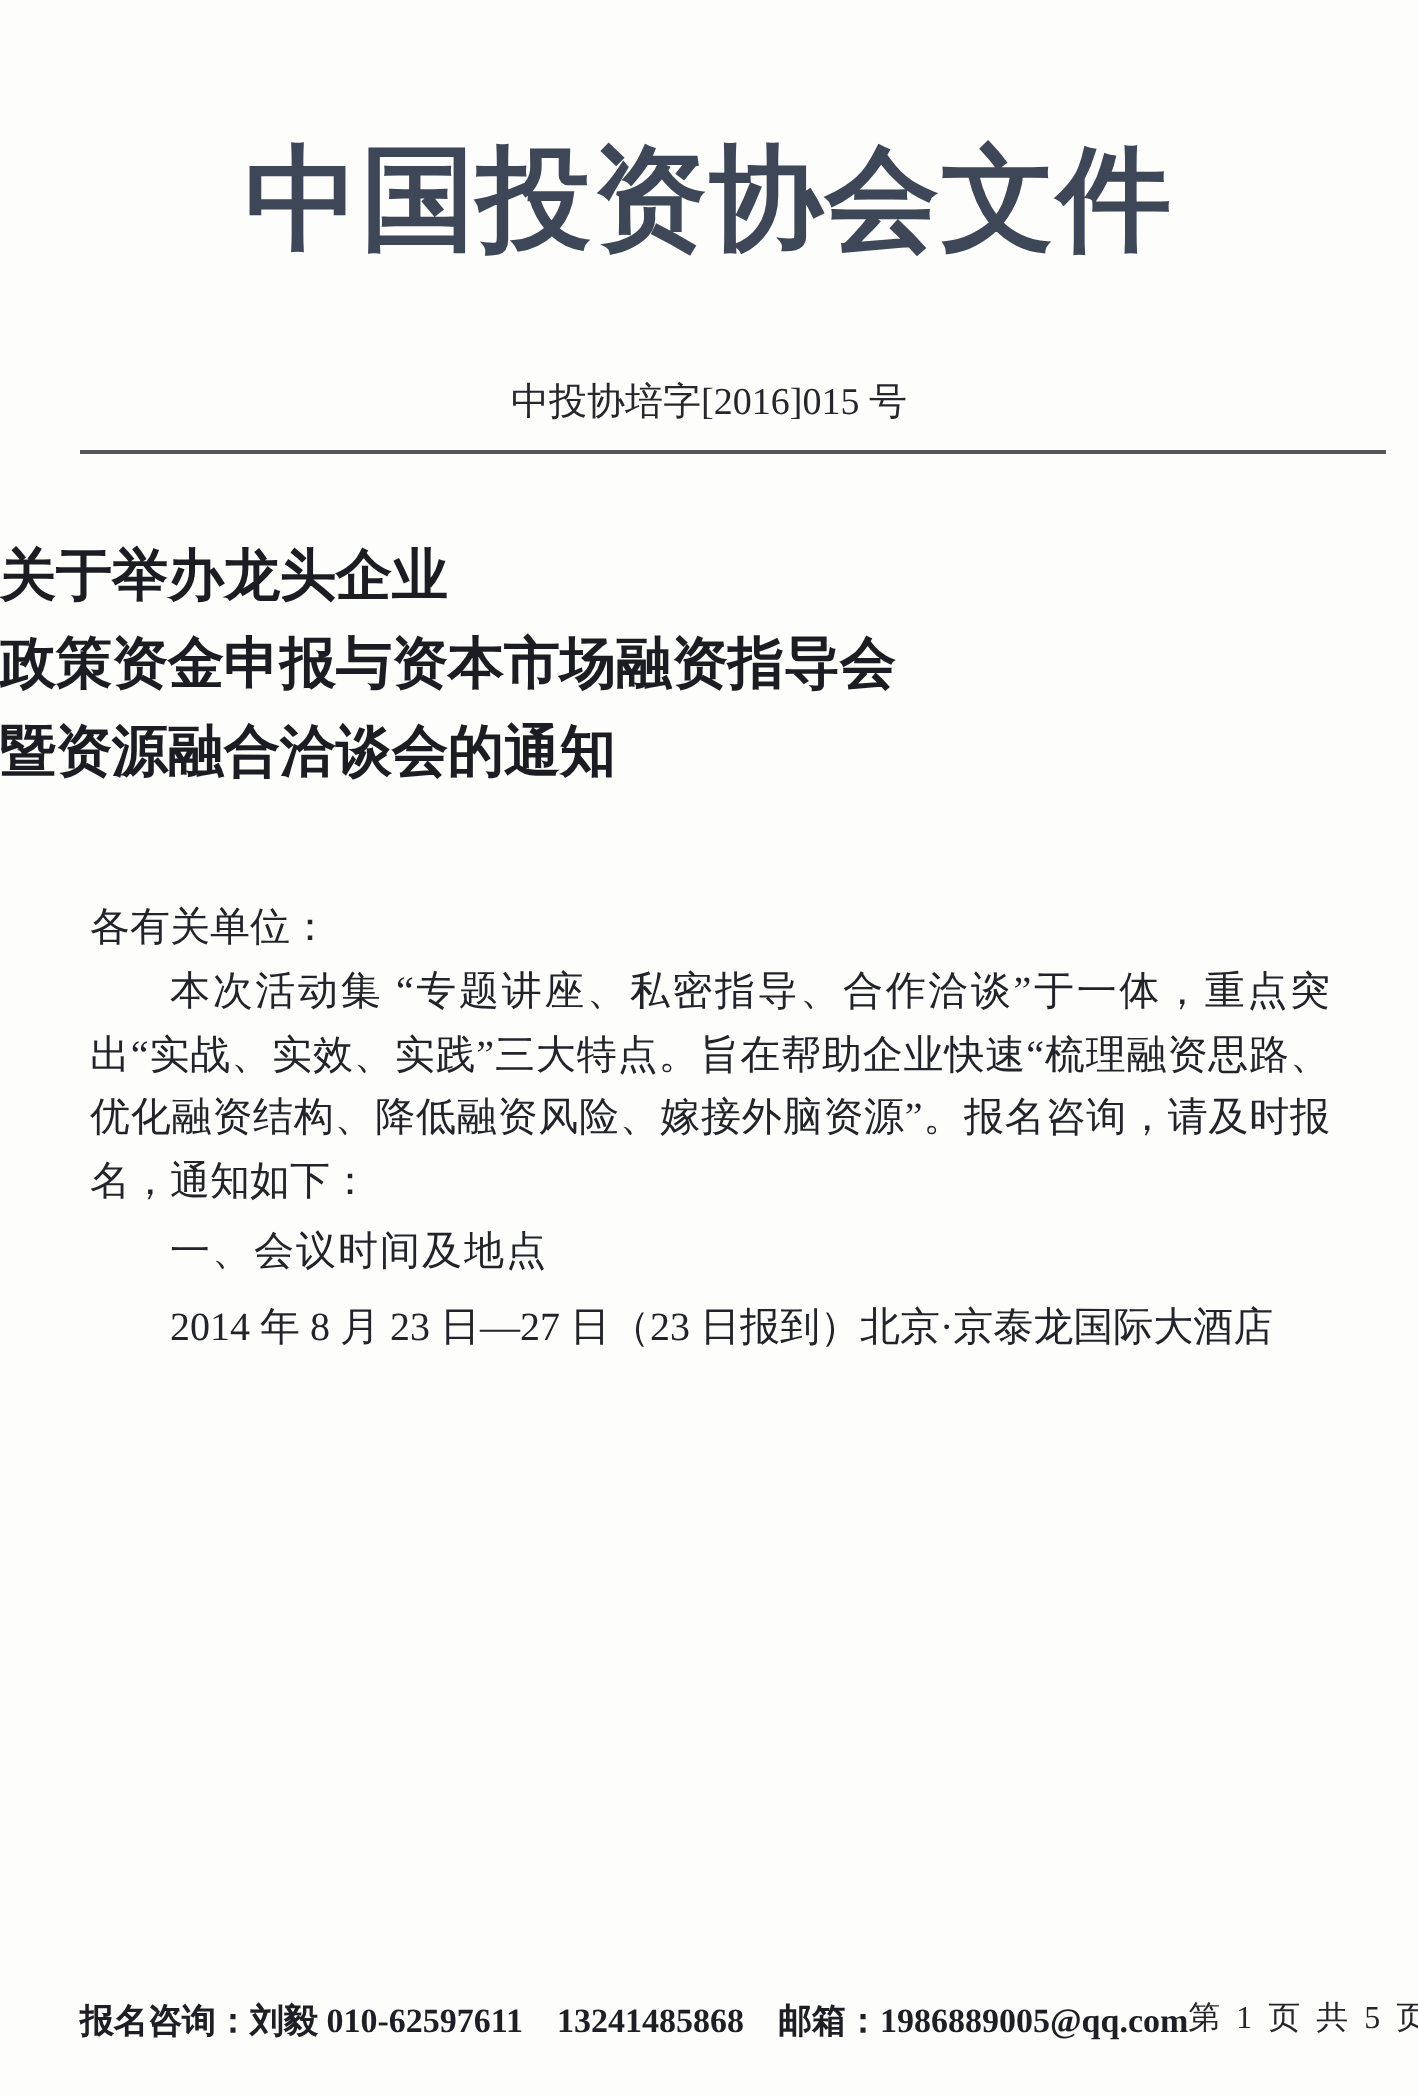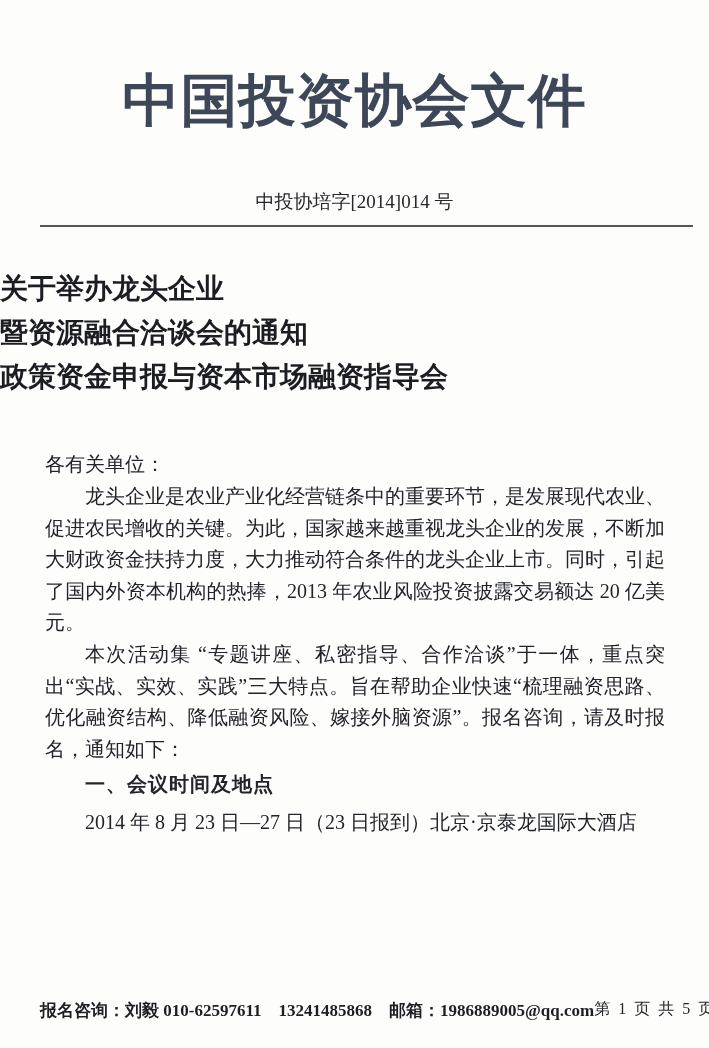--- a/index.html
+++ b/index.html
@@ -60,21 +60,21 @@
     padding: 0;
   }
   .salutation {
     text-indent: 0;
   }
   .para {
     text-indent: 2em;
   }
   .section-heading {
     text-indent: 2em;
-    font-weight: 700;
+    font-weight: 400;
     margin-top: 4px !important;
     font-family: "Liberation Sans", "DejaVu Sans", sans-serif;
     letter-spacing: 1px;
   }
   .meeting-line {
     text-indent: 2em;
     margin-top: 6px !important;
   }
   .footer {
     position: absolute;
@@ -98,33 +98,32 @@
     letter-spacing: 2px;
   }
 </style>
 </head>
 <body>
 
 <div class="page">
 
   <div class="org-title">中国投资协会文件</div>
 
-  <div class="doc-number">中投协培字[2014]014 号</div>
+  <div class="doc-number">中投协培字[2016]015 号</div>
 
   <hr class="header-divider">
 
   <div class="doc-title">
     <div>关于举办龙头企业</div>
+    <div>政策资金申报与资本市场融资指导会</div>
     <div>暨资源融合洽谈会的通知</div>
-    <div>政策资金申报与资本市场融资指导会</div>
   </div>
 
   <div class="body-block">
     <p class="salutation">各有关单位：</p>
-    <p class="para">龙头企业是农业产业化经营链条中的重要环节，是发展现代农业、促进农民增收的关键。为此，国家越来越重视龙头企业的发展，不断加大财政资金扶持力度，大力推动符合条件的龙头企业上市。同时，引起了国内外资本机构的热捧，2013 年农业风险投资披露交易额达 20 亿美元。</p>
     <p class="para">本次活动集 “专题讲座、私密指导、合作洽谈”于一体，重点突出“实战、实效、实践”三大特点。旨在帮助企业快速“梳理融资思路、优化融资结构、降低融资风险、嫁接外脑资源”。报名咨询，请及时报名，通知如下：</p>
     <p class="section-heading">一、会议时间及地点</p>
     <p class="meeting-line">2014 年 8 月 23 日—27 日（23 日报到）北京·京泰龙国际大酒店</p>
   </div>
 
   <div class="footer">
     <span class="footer-contact">报名咨询：刘毅 010-62597611　13241485868　邮箱：1986889005@qq.com</span>
     <span class="page-indicator">第 1 页 共 5 页</span>
   </div>
 

